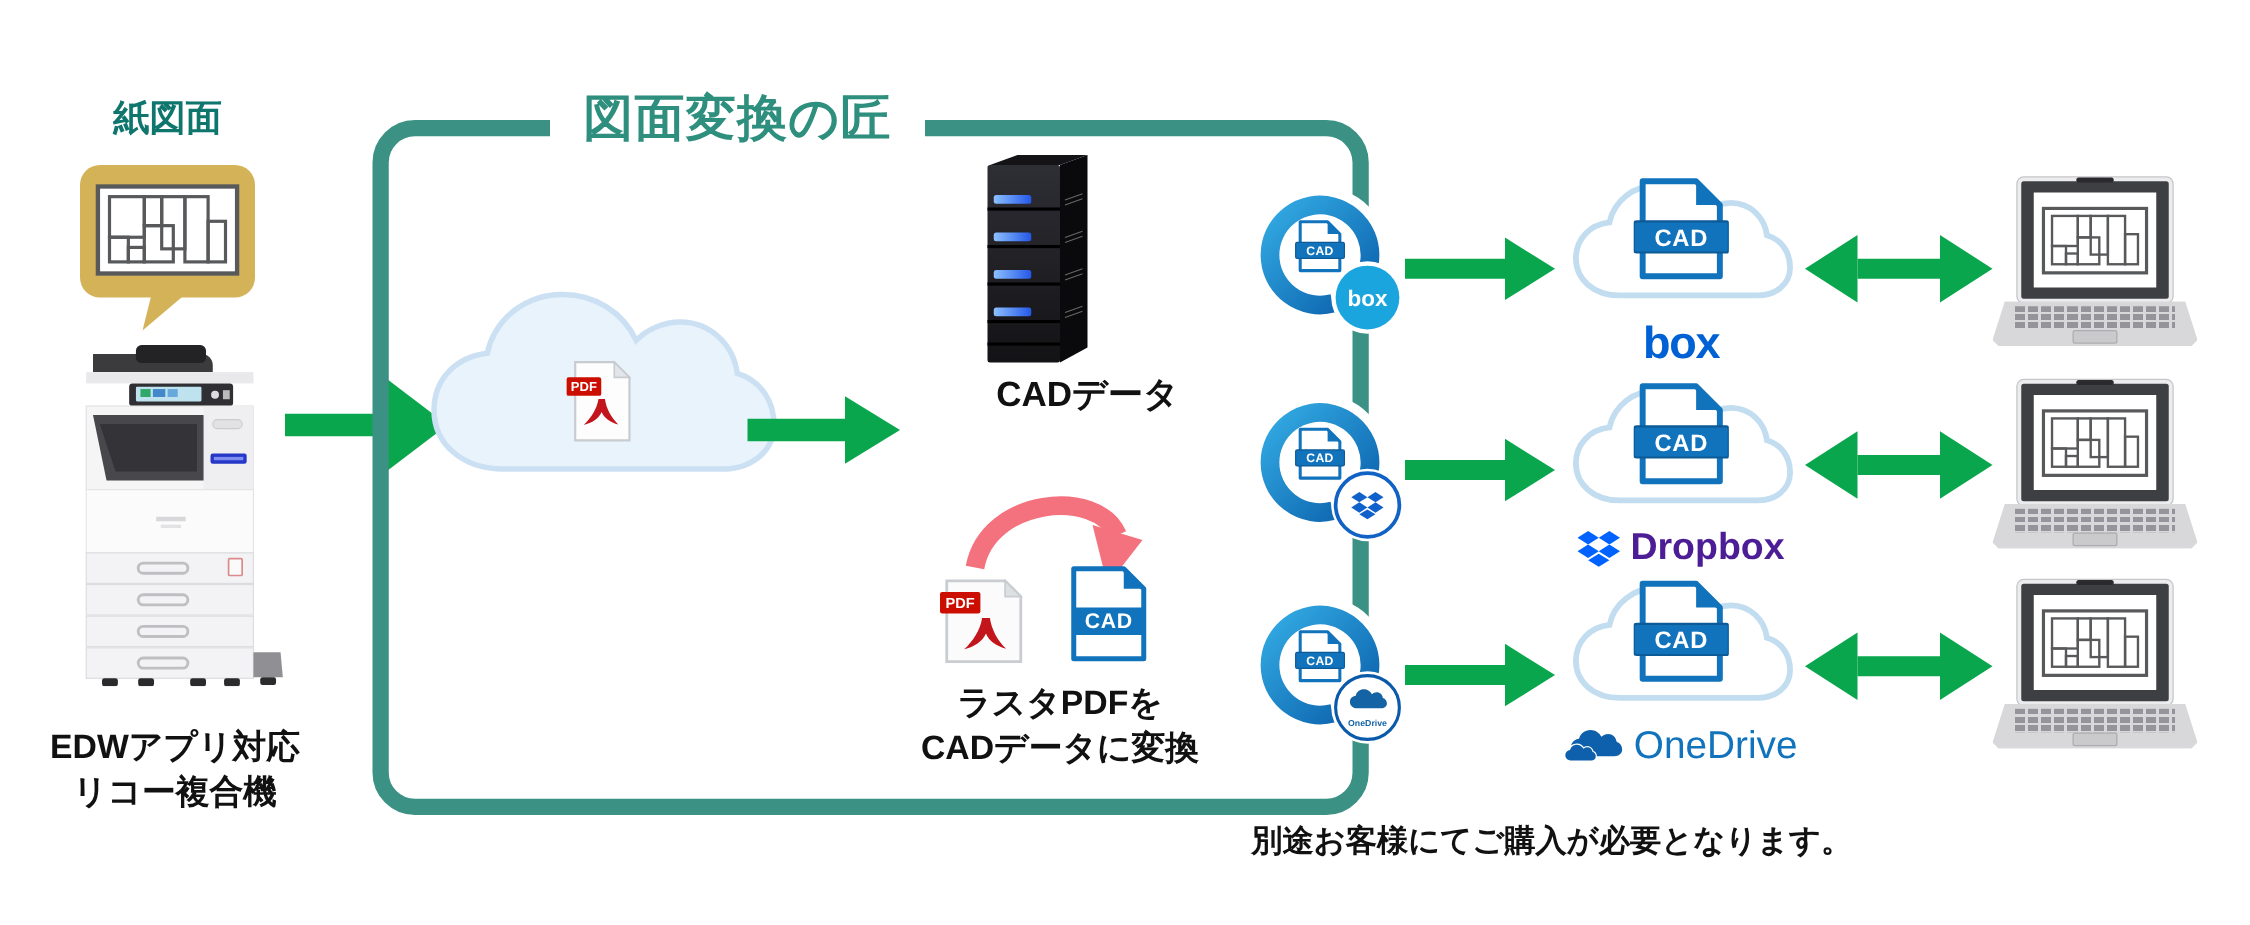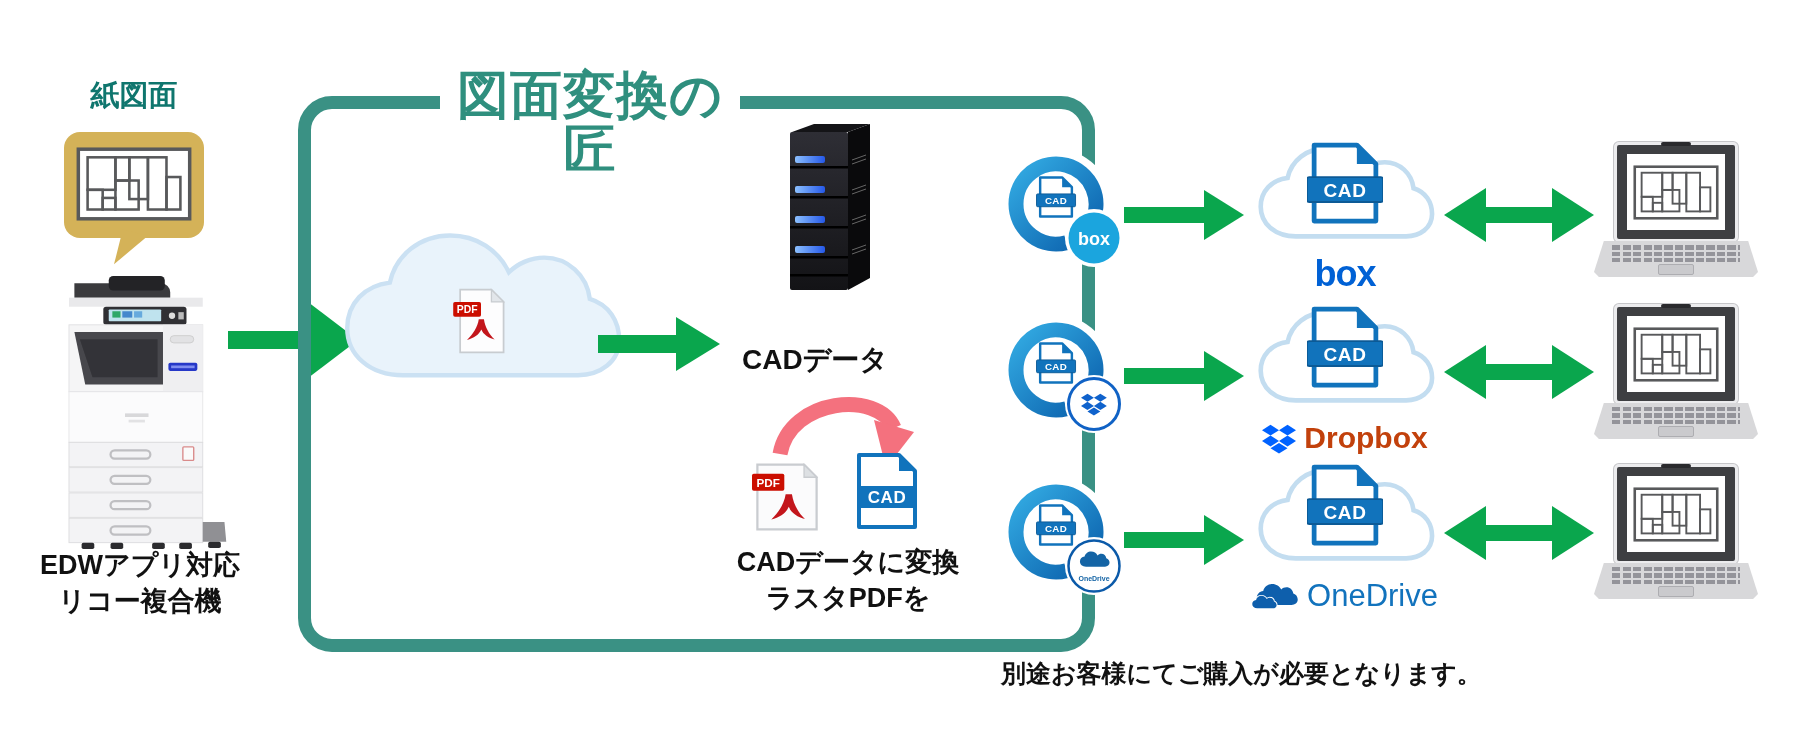--- a/index.html
+++ b/index.html
@@ -11,21 +11,21 @@
 
   
   .bubble{left:64px;top:132px;width:140px;height:106px;background:#D4B258;border-radius:16px;}
   .bubble svg{position:absolute;left:12px;top:14px;width:116px;height:76px;}
   .bubble-tail{position:absolute;left:54px;bottom:-30px;width:0;height:0;
     border-top:36px solid #D4B258;border-right:26px solid transparent;transform:rotate(14deg);}
 
   
   .tak-box{left:298px;top:96px;width:771px;height:530px;border:13px solid #3A9184;border-radius:34px;}
   .tak-title{left:440px;top:68px;width:300px;height:54px;background:#fff;z-index:3;
-    font-size:52px;font-weight:800;color:#2F8F7E;line-height:54px;text-align:center;letter-spacing:1px;}
+    font-size:40px;font-weight:800;color:#2F8F7E;line-height:54px;text-align:center;letter-spacing:1px;}
 
   
   .arrow{position:absolute;display:flex;align-items:center;}
   .arrow .bar{flex:1;background:#0AA64D;}
   .arrow .head-r{width:0;height:0;border-top-style:solid;border-bottom-style:solid;border-top-color:transparent;border-bottom-color:transparent;border-left-style:solid;border-left-color:#0AA64D;}
   .arrow .head-l{width:0;height:0;border-top-style:solid;border-bottom-style:solid;border-top-color:transparent;border-bottom-color:transparent;border-right-style:solid;border-right-color:#0AA64D;}
   .a-big .bar{height:18px;} .a-big .head-r{border-top-width:38px;border-bottom-width:38px;border-left-width:50px;}
   .a-mid .bar{height:18px;} .a-mid .head-r{border-top-width:27px;border-bottom-width:27px;border-left-width:44px;}
   .a-sm  .bar{height:16px;} .a-sm  .head-r{border-top-width:25px;border-bottom-width:25px;border-left-width:40px;}
   .a-dbl .bar{height:16px;}
@@ -47,21 +47,21 @@
   .badge-box-t{font-family:"Liberation Sans",sans-serif;font-size:18px;font-weight:800;fill:#fff;text-anchor:middle;}
   .badge-od-t{font-family:"Liberation Sans",sans-serif;font-size:7px;font-weight:700;fill:#1464A5;text-anchor:middle;}
   .pdf-t{font-family:"Liberation Sans",sans-serif;font-weight:800;fill:#fff;text-anchor:middle;}
 
   
   .st-cloud{width:186px;}
   .st-cloud svg.cl{display:block;width:186px;height:113px;}
   .st-doc{position:absolute;left:55px;top:0;width:76px;height:86px;}
   .logo-row{margin-top:3px;height:36px;display:flex;align-items:center;justify-content:center;gap:8px;}
   .box-logo-t{font-size:36px;font-weight:800;color:#0061D5;letter-spacing:-1px;line-height:36px;}
-  .dbx-logo-t{font-size:30px;font-weight:800;color:#c2410c;}
+  .dbx-logo-t{font-size:30px;font-weight:800;color:#4c1d95;}
   .od-logo-t{font-size:31px;font-weight:400;color:#1273BD;}
 
   
   .laptop{width:164px;height:136px;}
   .lap-screen{position:relative;margin:0 auto;width:118px;height:94px;background:#3E3F42;
     border:3px solid #ECECEE;border-radius:5px;box-shadow:0 0 0 1px #C6C6C9;}
   .lap-tab{position:absolute;top:-3px;left:50%;transform:translateX(-50%);width:30px;height:4px;background:#2A2A2D;border-radius:2px;}
   .lap-display{position:absolute;left:10px;top:9px;right:10px;bottom:9px;background:#fff;
     display:flex;align-items:center;justify-content:center;}
   .lap-display svg{width:86px;height:55px;}
@@ -167,21 +167,21 @@
       <rect x="58" y="277" width="44" height="9" rx="4.5" fill="#F3F3F5" stroke="#BFBFC2" stroke-width="2.5"></rect>
     </g>
     <polygon points="160,272 184,272 186,294 160,294" fill="#909094"></polygon>
     <rect x="166" y="294" width="14" height="7" rx="2" fill="#2B2B2E"></rect>
     <rect x="26" y="295" width="14" height="7" rx="2" fill="#2B2B2E"></rect>
     <rect x="58" y="295" width="14" height="7" rx="2" fill="#2B2B2E"></rect>
     <rect x="104" y="295" width="14" height="7" rx="2" fill="#2B2B2E"></rect>
     <rect x="134" y="295" width="14" height="7" rx="2" fill="#2B2B2E"></rect>
   </svg>
 
-  <div class="abs caption ctr" style="left:20px;top:548px;width:240px;font-size:27px;">
+  <div class="abs caption ctr" style="left:20px;top:580px;width:240px;font-size:27px;">
     <div>EDWアプリ対応</div>
     <div>リコー複合機</div>
   </div>
 
   <div class="arrow a-big" style="left:228px;top:302px;width:130px;height:76px;">
     <div class="bar"></div>
       <div class="head-r"></div>
   </div>
 
   <div class="abs edw-cloud">
@@ -227,21 +227,21 @@
       <rect x="8" y="152" width="58" height="2.5"></rect>
     </g>
     <g fill="url(#gLed)">
       <rect x="13" y="34" width="30" height="7" rx="2"></rect>
         <rect x="13" y="64" width="30" height="7" rx="2"></rect>
       <rect x="13" y="94" width="30" height="7" rx="2"></rect>
         <rect x="13" y="124" width="30" height="7" rx="2"></rect>
     </g>
   </svg>
 
-  <div class="abs caption ctr" style="left:705px;top:298px;width:220px;font-size:28px;margin-top:44px;">
+  <div class="abs caption ctr" style="left:760px;top:298px;width:220px;font-size:28px;">
     <div>CADデータ</div>
   </div>
 
   <svg class="abs" style="left:762px;top:388px;" width="158" height="84" viewBox="0 0 158 84">
     <path d="M18 66 C28 10, 116 2, 132 40" fill="none" stroke="#F4717E" stroke-width="15"></path>
     <polygon points="112,32 152,44 124,80" fill="#F4717E"></polygon>
   </svg>
 
   <svg class="abs" style="left:750px;top:462px;" width="74" height="70" viewBox="0 0 78 78">
     <path d="M6 3 H58 L72 17 V75 H6 Z" fill="#FBFBFC" stroke="#C9CCD0" stroke-width="2.5"></path>
@@ -254,22 +254,22 @@
   </svg>
 
   <svg class="abs" style="left:855px;top:452px;" width="64" height="78" viewBox="0 0 64 78">
     <path d="M4 3 H44 L60 19 V75 H4 Z" fill="#fff" stroke="#1173BC" stroke-width="4" stroke-linejoin="round"></path>
     <path d="M44 3 V19 H60 Z" fill="#1173BC"></path>
     <rect x="4" y="34" width="56" height="22" fill="#1173BC"></rect>
     <text x="32" y="50.5" class="cad-t2">CAD</text>
   </svg>
 
   <div class="abs caption ctr" style="left:723px;top:545px;width:250px;font-size:27px;">
+    <div>ラスタPDFを</div>
     <div>CADデータに変換</div>
-    <div>ラスタPDFを</div>
   </div>
 
   <svg class="abs sync" style="left:1000px;top:150px;" viewBox="0 0 126 122">
     <circle cx="56" cy="54" r="55" fill="#fff"></circle>
     <path d="M66.35 92.64 A40 40 0 1 1 90.64 74" fill="none" stroke="url(#gBlue)" stroke-width="15"></path>
     <polygon points="103.6,81.5 77.6,66.5 78.6,94.8" fill="#0E6CB4"></polygon>
     <g transform="translate(36.5,25) scale(0.61)">
       <use href="#cadDoc"></use>
       <text x="32" y="47.5" class="cad-t" style="font-size:16px">CAD</text>
     </g>

